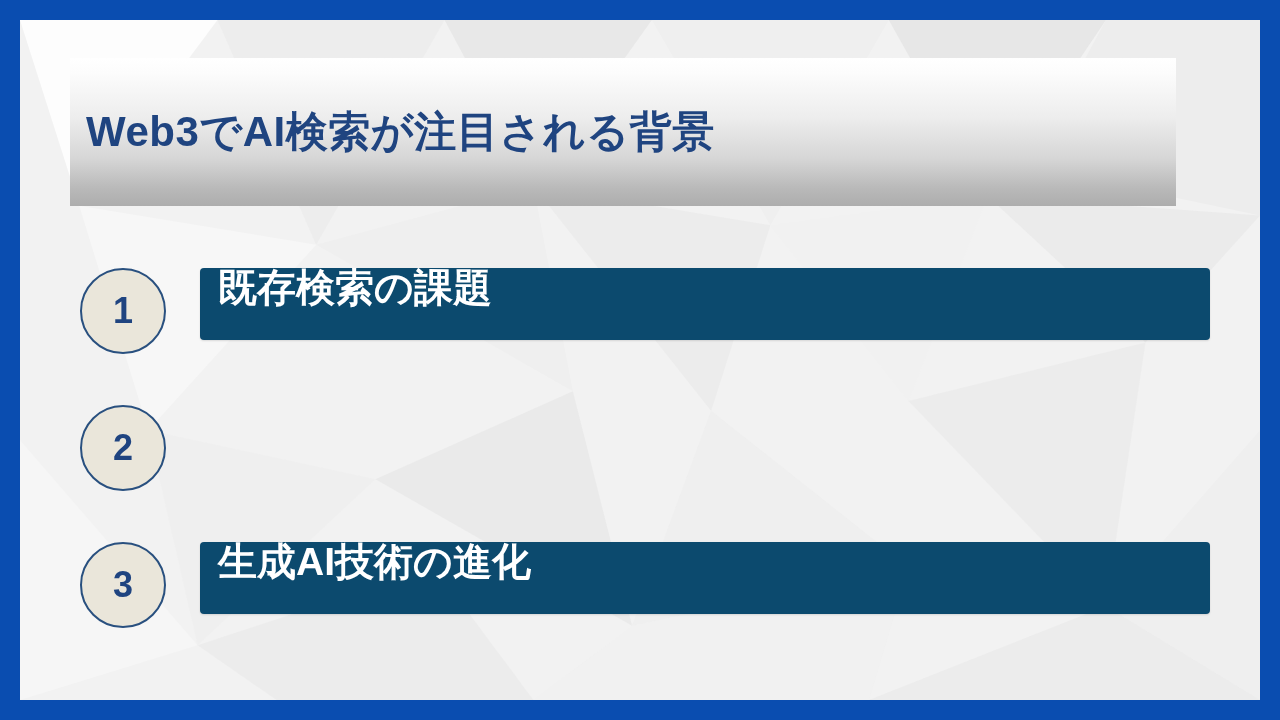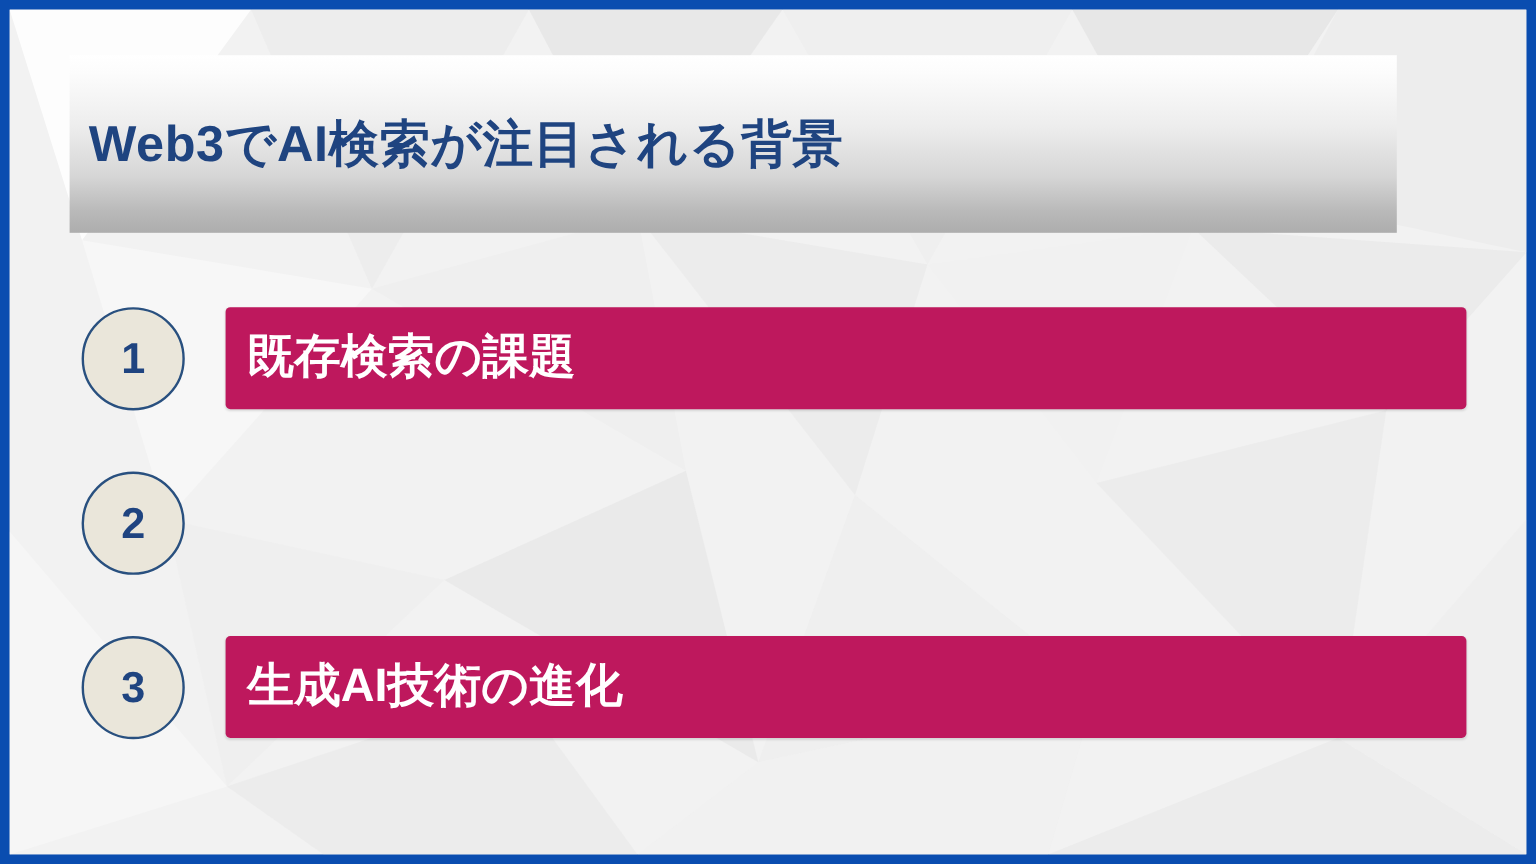--- a/index.html
+++ b/index.html
@@ -11,21 +11,21 @@
     overflow: hidden;
     font-family: "Liberation Sans", "DejaVu Sans", sans-serif;
   }
 
   
   .slide {
     position: relative;
     width: 1280px;
     height: 720px;
     background: #0a4db0;          
-    padding: 8px;
+    padding: 20px;
   }
 
   .slide-inner {
     position: relative;
     width: 100%;
     height: 100%;
     background: #f2f2f2;
     overflow: hidden;
   }
 
@@ -100,25 +100,25 @@
     font-weight: bold;
     color: #1f4480;
     line-height: 1;
   }
 
   .bar {
     position: absolute;
     left: 180px;
     right: 50px;
     top: 0;
-    height: 85px;
-    background: #be185d;
+    height: 72px;
+    background: #0c4a6e;
     border-radius: 4px;
     display: flex;
-    align-items: center;
+    align-items: flex-start;
     box-shadow: 0 1px 2px rgba(0,0,0,0.12);
   }
 
   .bar-label {
     padding-left: 18px;
     font-size: 39px;
     font-weight: bold;
     color: #ffffff;
     line-height: 1.05;
     white-space: nowrap;

